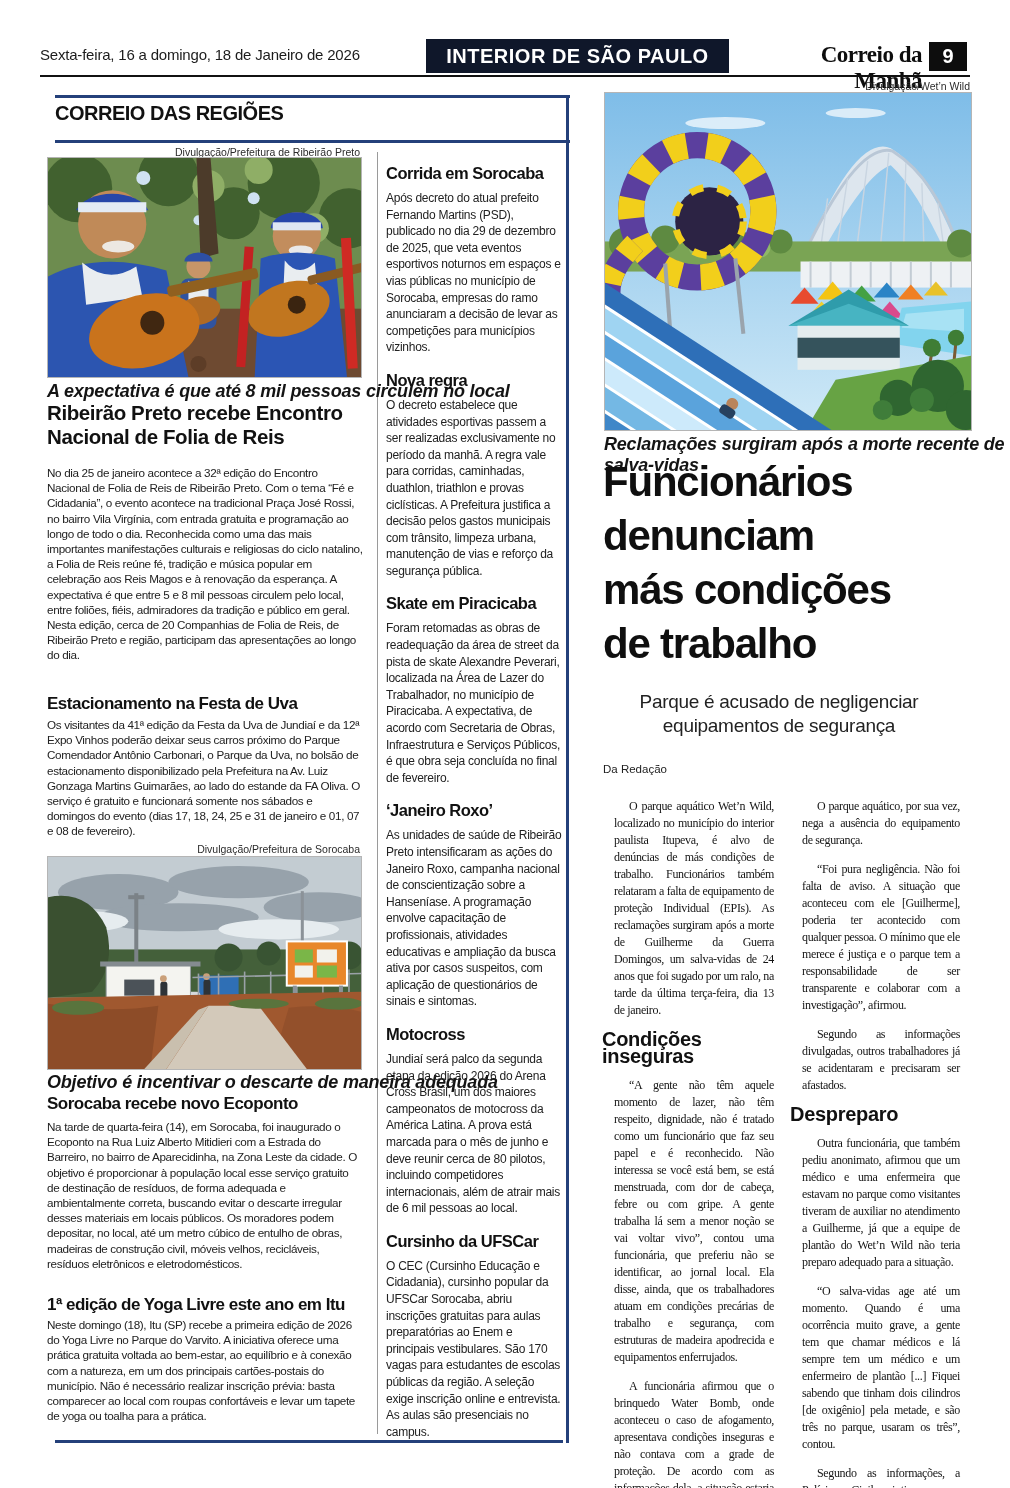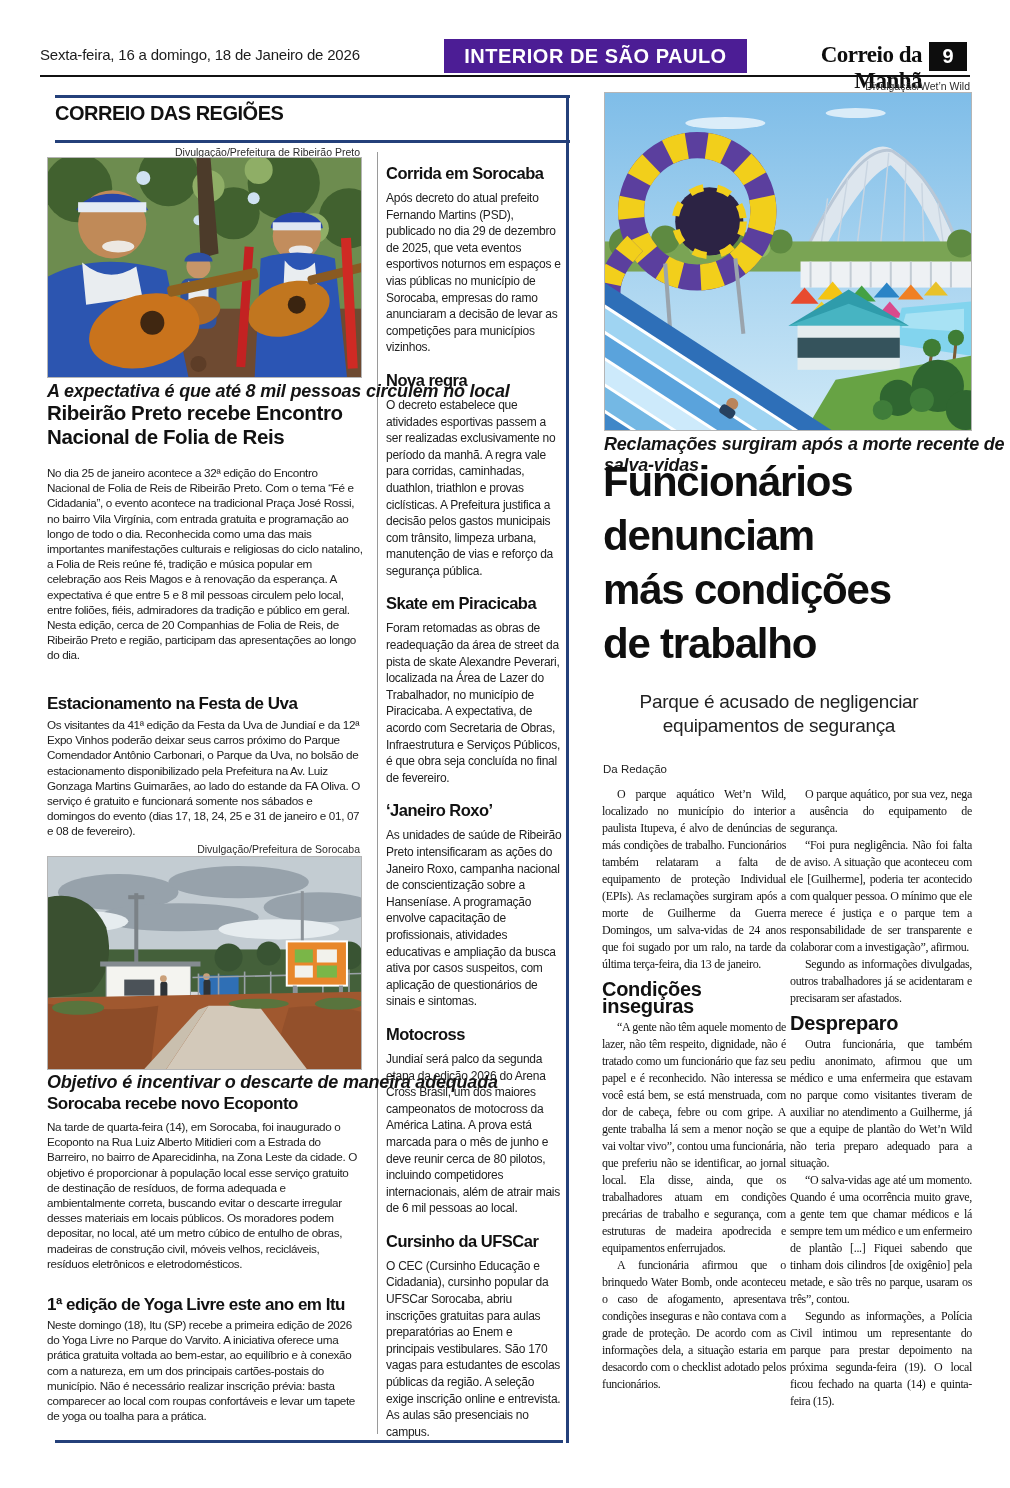--- a/index.html
+++ b/index.html
@@ -2,21 +2,21 @@
 <html lang="pt"><head>
 <meta charset="utf-8">
 <style>
   html,body{margin:0;padding:0;background:#ffffff;}
   .page{position:relative;width:1010px;height:1488px;background:#fff;overflow:hidden;
         font-family:"Liberation Sans",sans-serif;color:#1a1a1a;}
   .abs{position:absolute;}
 
   
   .date{left:40px;top:46px;font-size:15px;color:#1c1c1c;letter-spacing:-0.2px;}
-  .band{left:444px;top:39px;width:303px;height:34px;background:#4c1d95;color:#fff;
+  .band{left:426px;top:39px;width:303px;height:34px;background:#0f172a;color:#fff;
         display:flex;align-items:center;justify-content:center;font-weight:bold;
         font-size:20px;letter-spacing:0.5px;}
   .masthead{left:750px;top:42px;width:172px;text-align:right;font-family:"Liberation Serif",serif;
         font-weight:bold;font-size:23px;letter-spacing:-0.5px;color:#0d0d0d;}
   .pagenum{left:929px;top:42px;width:38px;height:29px;background:#0d0d0d;color:#fff;
         display:flex;align-items:center;justify-content:center;font-weight:bold;font-size:20px;}
   .header-rule{left:40px;top:75px;width:930px;height:2px;background:#111;}
 
   .credit{font-size:10.5px;color:#2b2b2b;}
   .credit.r{text-align:right;}
@@ -46,21 +46,21 @@
   .briefs p{margin:0;font-size:12px;line-height:16.6px;letter-spacing:-0.25px;color:#222;}
 
   
   .main-headline{left:603px;top:455px;width:380px;font-size:42px;line-height:54px;
         font-weight:800;letter-spacing:-1.2px;color:#0f0f0f;white-space:pre-line;}
   .main-subhead{left:603px;top:690px;width:352px;font-size:19px;line-height:24px;
         font-weight:400;color:#222;letter-spacing:-0.3px;text-align:center;}
   .byline{left:603px;top:763px;font-size:11.5px;color:#222;}
   .serifcol{font-family:"Liberation Serif",serif;font-size:12px;line-height:17px;
         letter-spacing:-0.35px;color:#141414;text-align:justify;}
-  .serifcol p{margin:0;text-indent:15px;}
+  .serifcol p{margin:12px;text-indent:15px;}
   .serifcol h5{margin:8px 0 4px;font-family:"Liberation Sans",sans-serif;
         font-size:20px;font-weight:700;letter-spacing:-0.3px;color:#111;}
   .col1{left:602px;top:786px;width:184px;}
   .col2{left:790px;top:786px;width:182px;}
 </style>
 </head>
 <body>
 
 <div class="page">
 

